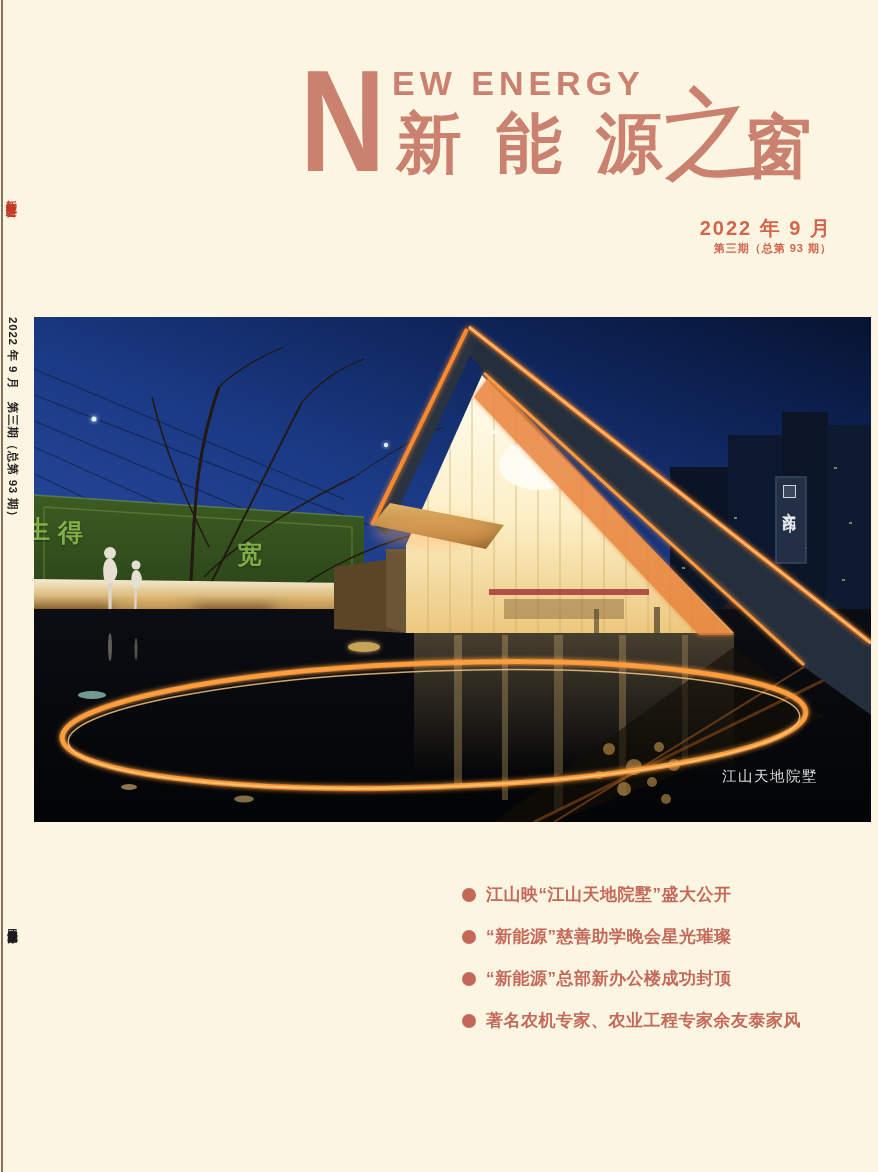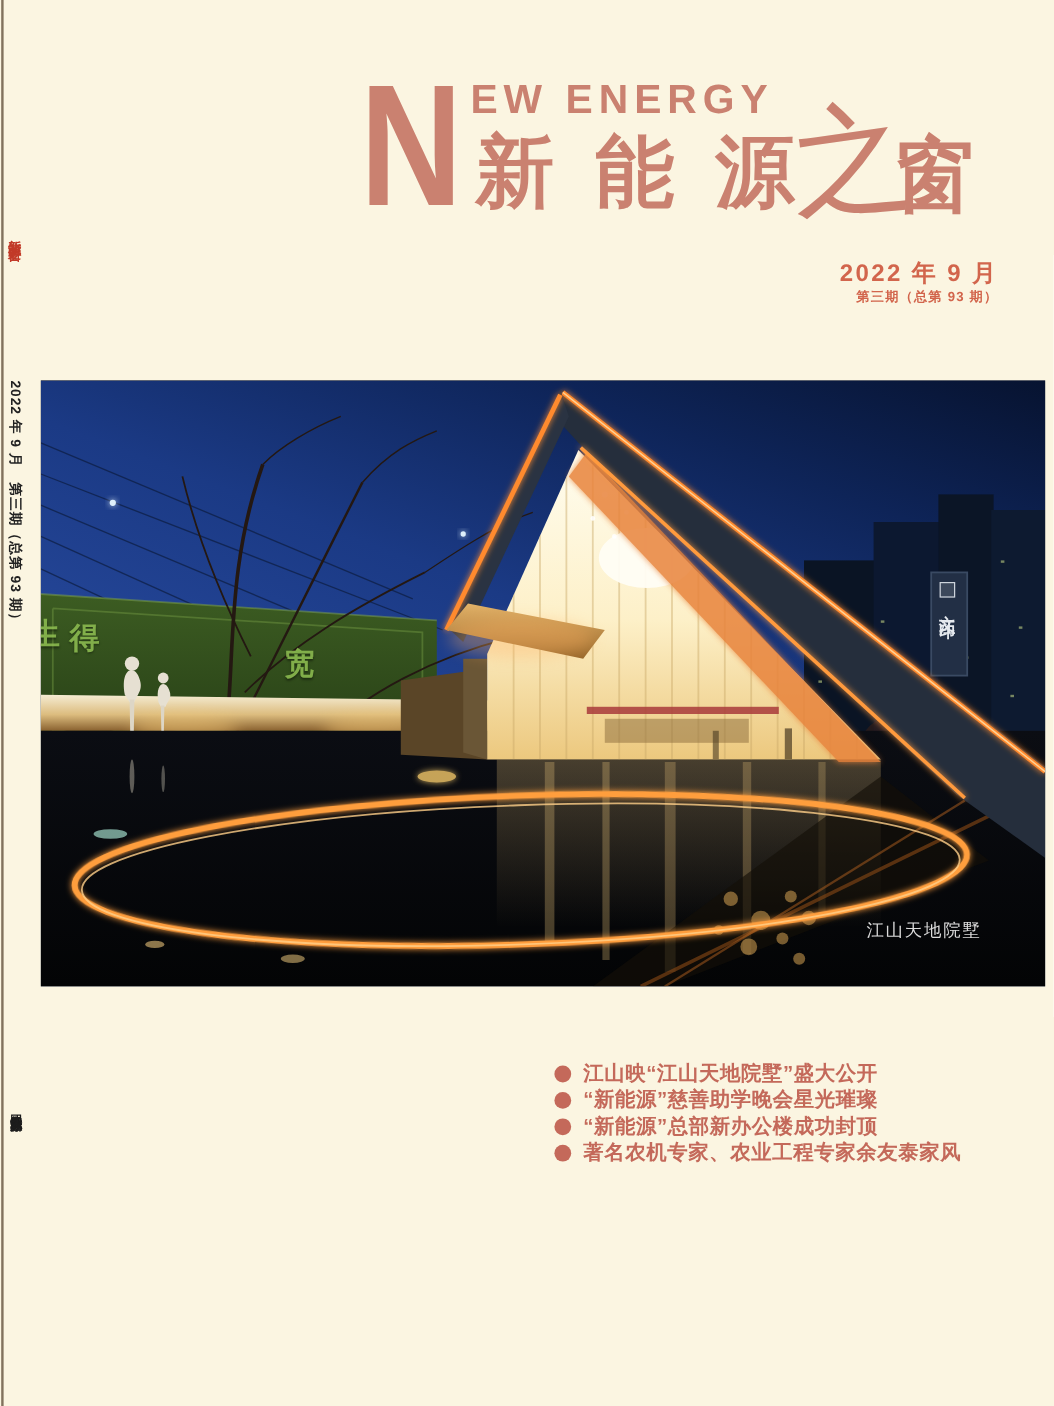--- a/index.html
+++ b/index.html
@@ -32,21 +32,21 @@
     text-shadow:0 1px 2px rgba(0,0,0,.5);}
   .wc1{left:-9px;top:200px;}
   .wc2{left:24px;top:203px;}
   .wc3{left:203px;top:225px;}
   .bsign{position:absolute;left:744px;top:168px;width:22px;display:flex;flex-direction:column;align-items:center;}
   .bsign .sq{width:11px;height:11px;border:1.5px solid #cdd4dc;margin-bottom:4px;background:rgba(255,255,255,.12);}
   .bsign .stxt{writing-mode:vertical-rl;text-orientation:upright;font-size:13.5px;font-weight:700;
     color:#e6eaef;letter-spacing:3px;line-height:1;}
   .caption{position:absolute;left:688px;top:452px;font-size:14.5px;color:#dcdcdc;letter-spacing:1.5px;line-height:1;}
   
-  .headlines{position:absolute;left:462px;top:884px;display:flex;flex-direction:column;list-style:none;margin:0;padding:0;}
+  .headlines{position:absolute;left:462px;top:884px;display:flex;flex-direction:column;gap:20px;list-style:none;margin:0;padding:0;}
   .headlines li{display:flex;align-items:center;font-size:17px;font-weight:600;color:#c4695a;letter-spacing:.5px;line-height:1.3;}
   .headlines .dot{width:14px;height:14px;border-radius:50%;background:#c4695a;margin-right:10px;flex:0 0 auto;}
 </style>
 </head>
 <body>
 
 <div class="page">
 
   <div class="edge-line"></div>
 

